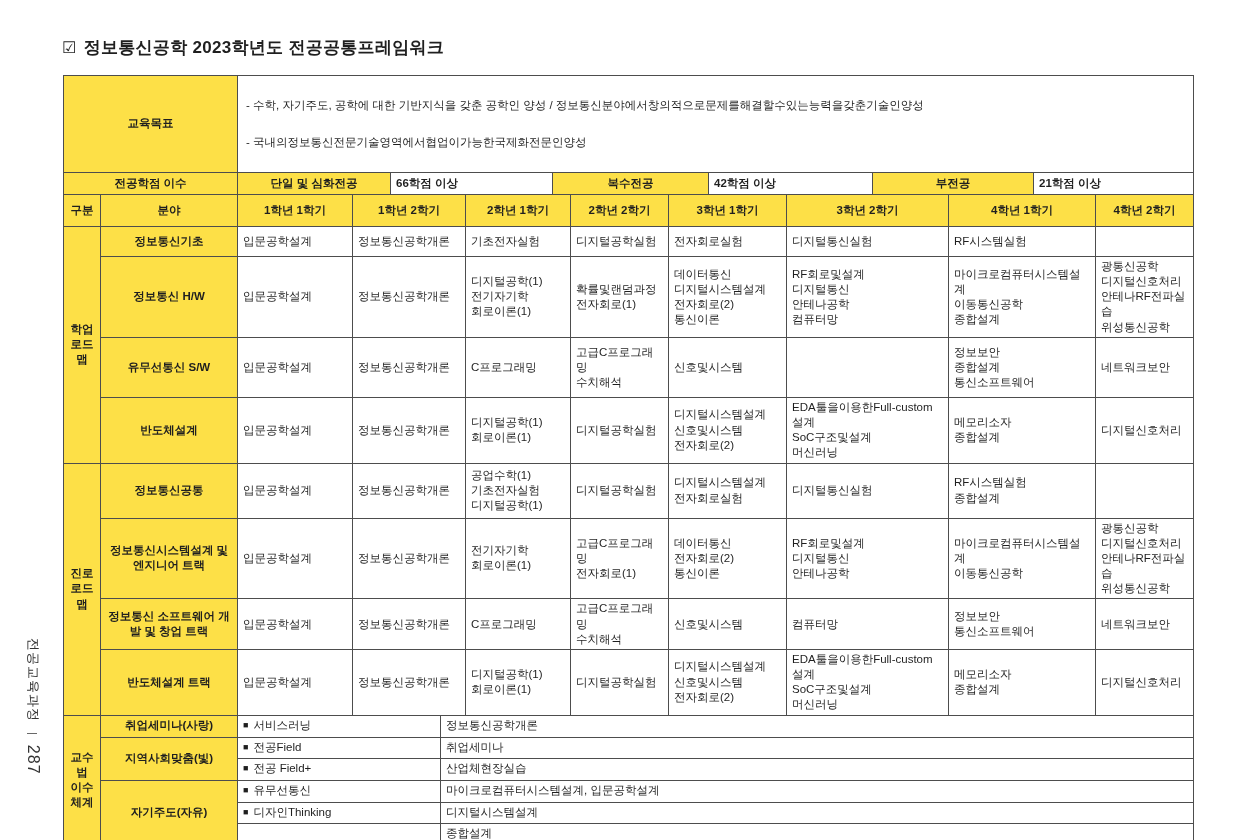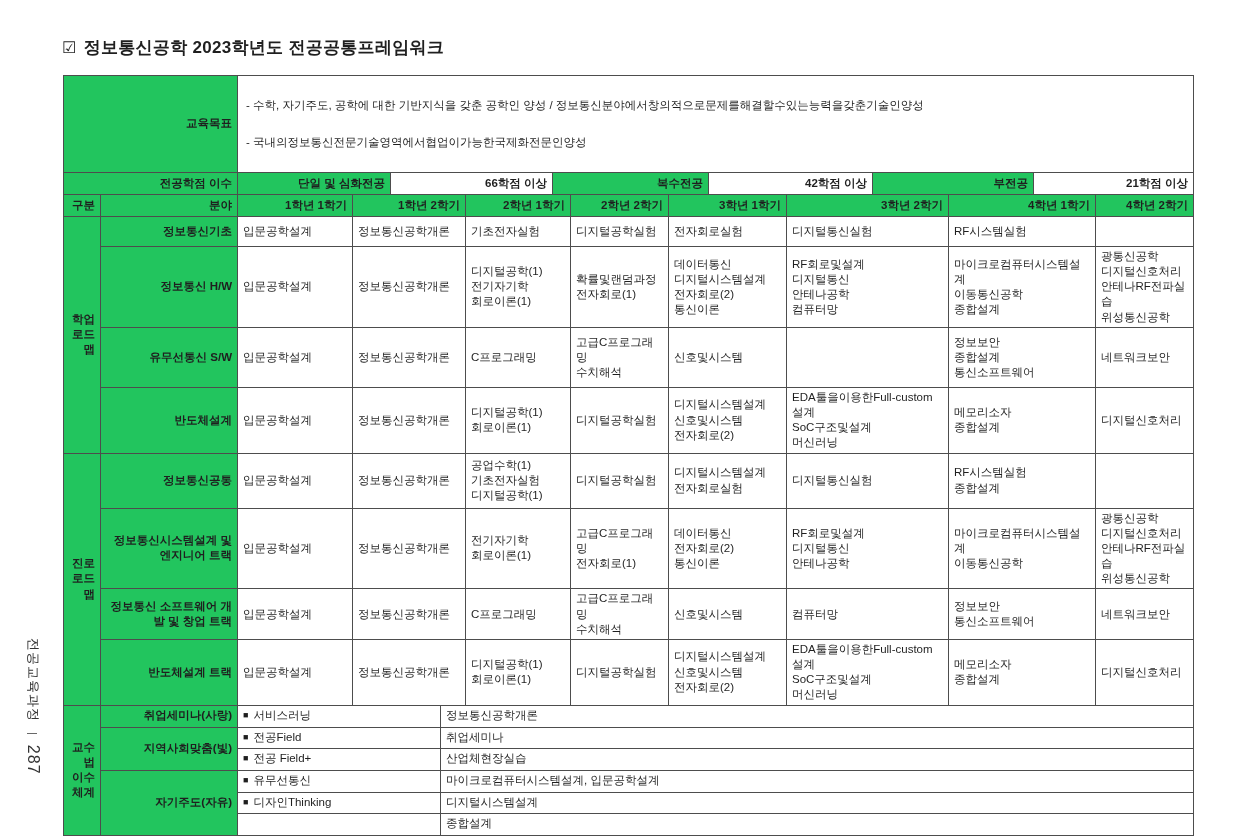--- a/index.html
+++ b/index.html
@@ -15,22 +15,22 @@
     transform-origin:0 0; white-space:nowrap; color:#333; display:flex; align-items:center; gap:10px; }
   .sidebar-rot .s-label { font-size:13px; letter-spacing:1px; }
   .sidebar-rot .s-sep { font-size:11px; color:#555; }
   .sidebar-rot .s-num { font-size:16px; letter-spacing:1px; }
 
   .doc { position:absolute; left:63px; top:75px; width:1130px; }
   table { border-collapse:collapse; table-layout:fixed; width:1130px; }
   .doc table + table { margin-top:-1px; }
   td { border:1px solid #4d4d4d; font-size:11.5px; line-height:1.32;
     padding:2px 5px; vertical-align:middle; white-space:pre-line; overflow:hidden; }
-  .gray { background:#22c55e; text-align:right; font-weight:bold; }
-  .center { text-align:right; }
+  .gray { background:#fde047; text-align:center; font-weight:bold; }
+  .center { text-align:left; }
   .bold { font-weight:bold; }
   .course { text-align:left; font-weight:normal; }
   .goal { font-size:11.5px; line-height:1.6; padding-left:8px; }
   .bullet { display:inline-block; margin-right:5px; font-size:9px; vertical-align:1px; }
 </style>
 </head>
 <body>
 
 <div class="page-title">
   <span class="chk">☑</span>
@@ -82,21 +82,21 @@
         <col style="width:115px">
         <col style="width:113px">
         <col style="width:105px">
         <col style="width:98px">
         <col style="width:118px">
         <col style="width:162px">
         <col style="width:147px">
         <col style="width:98px">
       </colgroup>
     <tbody>
-        <tr style="height:22px">
+        <tr style="height:32px">
       <td class="gray">구분</td>
       <td class="gray">분야</td>
       <td class="gray">1학년 1학기</td>
       <td class="gray">1학년 2학기</td>
       <td class="gray">2학년 1학기</td>
       <td class="gray">2학년 2학기</td>
       <td class="gray">3학년 1학기</td>
       <td class="gray">3학년 2학기</td>
       <td class="gray">4학년 1학기</td>
       <td class="gray">4학년 2학기</td>

